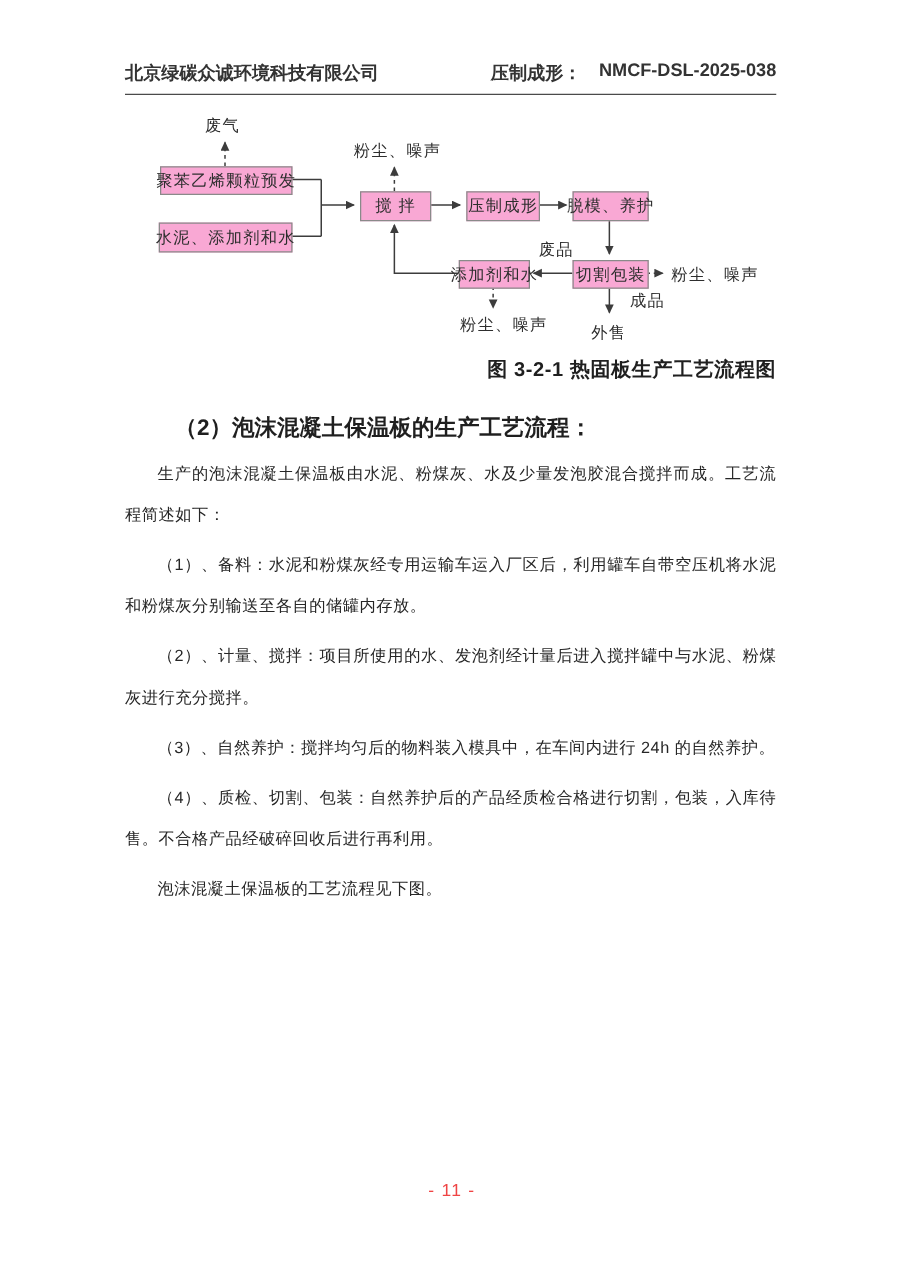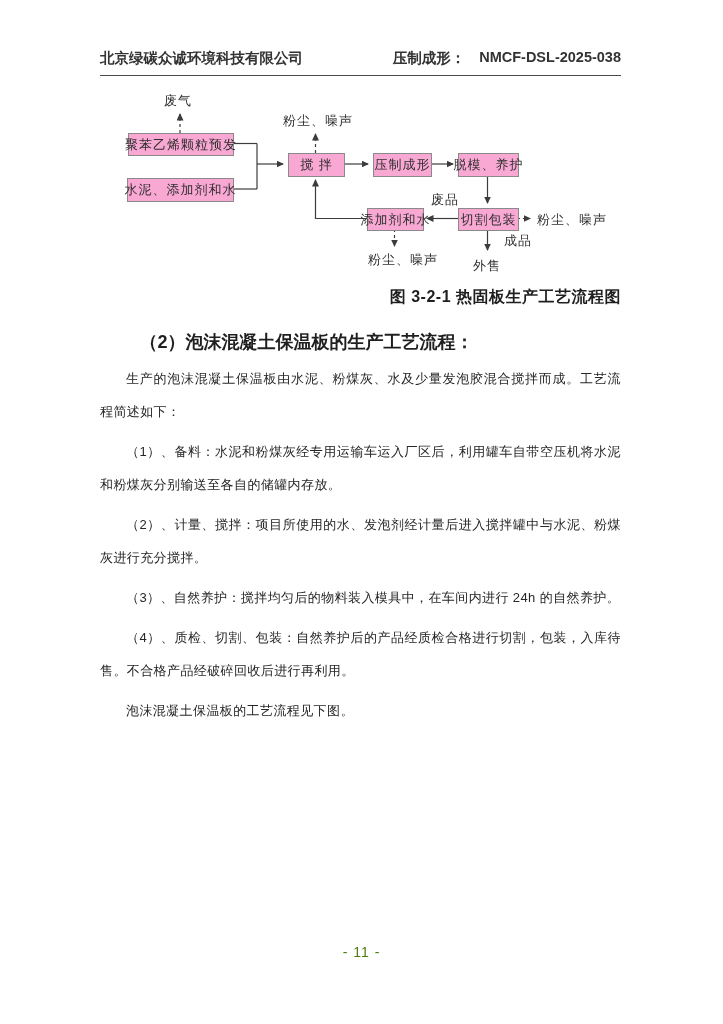--- a/index.html
+++ b/index.html
@@ -39,21 +39,21 @@
     text-indent:2.2em;margin:12px 0 3px 0;
   }
   .para{
     font-size:13px;line-height:33px;margin:0 0 7px 0;
     text-indent:2em;text-align:justify;color:#262626;
     letter-spacing:.4px;
   }
   
   .footer{
     position:absolute;left:0;top:944px;width:723px;text-align:center;
-    font-size:14px;color:#4d7c0f;letter-spacing:1px;
+    font-size:14px;color:#ef4444;letter-spacing:1px;
   }
 </style>
 </head>
 <body>
 
 <div class="page">
 
   <div class="header">
     <span>北京绿碳众诚环境科技有限公司</span>
     <span class="right">

